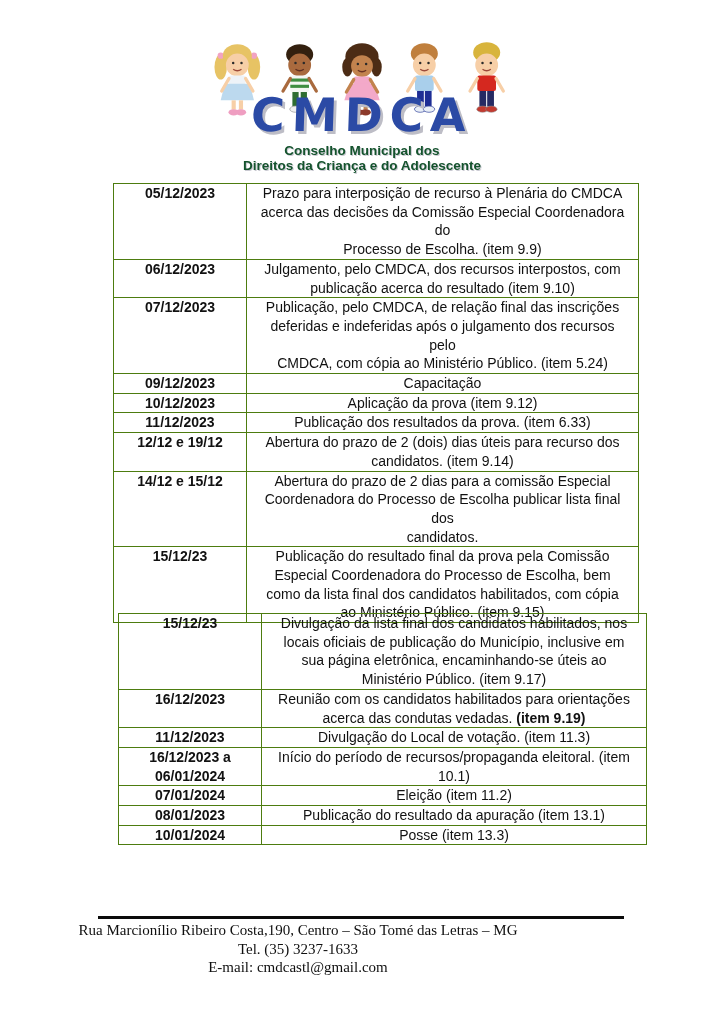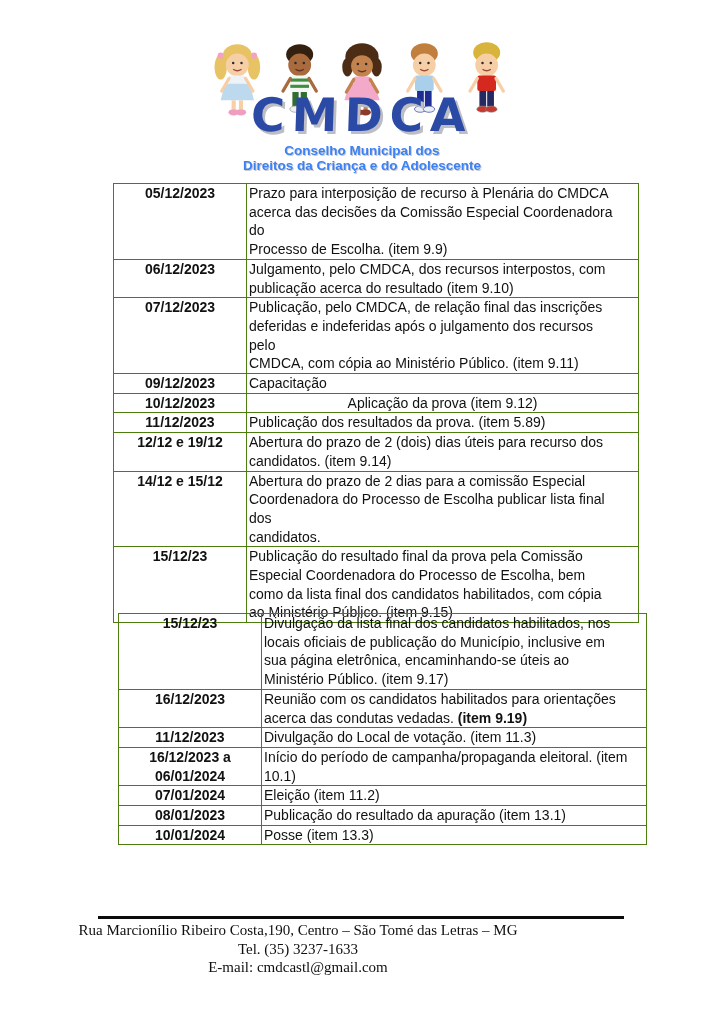--- a/index.html
+++ b/index.html
@@ -21,35 +21,35 @@
     position:relative;margin-top:-30px;z-index:2;
     font-family:"DejaVu Sans",sans-serif;
     font-weight:bold;font-size:46px;letter-spacing:7px;
     color:#2b4aa5;
     text-shadow:3px 3px 0 #bdbdc6;
     transform:skewX(-2deg);
   }
   .caption{
     margin-top:1px;
     font-weight:bold;font-size:13.5px;line-height:15px;
-    color:#3b82f6;text-shadow:1px 1px 0 #c9c9d1;
+    color:#14532d;text-shadow:1px 1px 0 #c9c9d1;
   }
 
   
   table{
     position:absolute;border-collapse:collapse;table-layout:fixed;
     font-size:14px;line-height:18.7px;color:#111;
   }
   .t1{left:113px;top:183px;width:526px;}
   .t2{left:118px;top:613px;width:529px;}
   td{border:1px solid #4d7c0f;vertical-align:top;padding:0 2px;}
   .t1 .date-cell{width:128px;}
   .t2 .date-cell{width:138px;}
   .date-cell{font-weight:bold;text-align:center;white-space:pre-line;}
-  .desc-cell{}
+  .desc-cell{text-align:center;}
   .desc-cell.left{text-align:center;}
 
   
   .footer-rule{
     position:absolute;left:98px;top:916px;width:526px;height:3px;
     background:#0b0b0b;
   }
   .footer{
     position:absolute;left:0;top:921px;width:596px;text-align:center;
     font-family:"Liberation Serif",serif;
@@ -173,39 +173,39 @@
             <div>Julgamento, pelo CMDCA, dos recursos interpostos, com</div>
             <div>publicação acerca do resultado (item 9.10)</div>
           </td>
         </tr>
         <tr>
           <td class="date-cell">07/12/2023</td>
           <td class="desc-cell">
             <div>Publicação, pelo CMDCA, de relação final das inscrições</div>
             <div>deferidas e indeferidas após o julgamento dos recursos</div>
             <div>pelo</div>
-            <div>CMDCA, com cópia ao Ministério Público. (item 9.11)</div>
+            <div>CMDCA, com cópia ao Ministério Público. (item 5.24)</div>
           </td>
         </tr>
         <tr>
           <td class="date-cell">09/12/2023</td>
           <td class="desc-cell">
             <div>Capacitação</div>
           </td>
         </tr>
         <tr>
           <td class="date-cell">10/12/2023</td>
           <td class="desc-cell left">
             <div>Aplicação da prova (item 9.12)</div>
           </td>
         </tr>
         <tr>
           <td class="date-cell">11/12/2023</td>
           <td class="desc-cell">
-            <div>Publicação dos resultados da prova. (item 5.89)</div>
+            <div>Publicação dos resultados da prova. (item 6.33)</div>
           </td>
         </tr>
         <tr>
           <td class="date-cell">12/12 e 19/12</td>
           <td class="desc-cell">
             <div>Abertura do prazo de 2 (dois) dias úteis para recurso dos</div>
             <div>candidatos. (item 9.14)</div>
           </td>
         </tr>
         <tr>
@@ -249,21 +249,21 @@
         <tr>
           <td class="date-cell">11/12/2023</td>
           <td class="desc-cell">
             <div>Divulgação do Local de votação. (item 11.3)</div>
           </td>
         </tr>
         <tr>
           <td class="date-cell">16/12/2023 a
 06/01/2024</td>
           <td class="desc-cell">
-            <div>Início do período de campanha/propaganda eleitoral. (item</div>
+            <div>Início do período de recursos/propaganda eleitoral. (item</div>
             <div>10.1)</div>
           </td>
         </tr>
         <tr>
           <td class="date-cell">07/01/2024</td>
           <td class="desc-cell">
             <div>Eleição (item 11.2)</div>
           </td>
         </tr>
         <tr>

